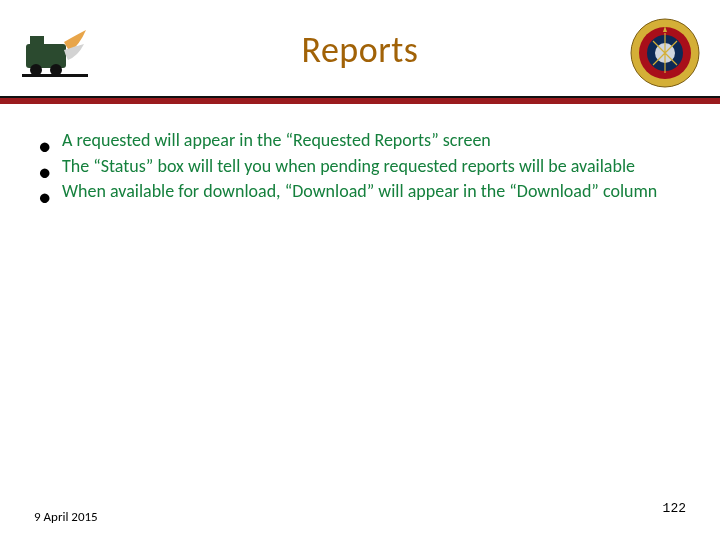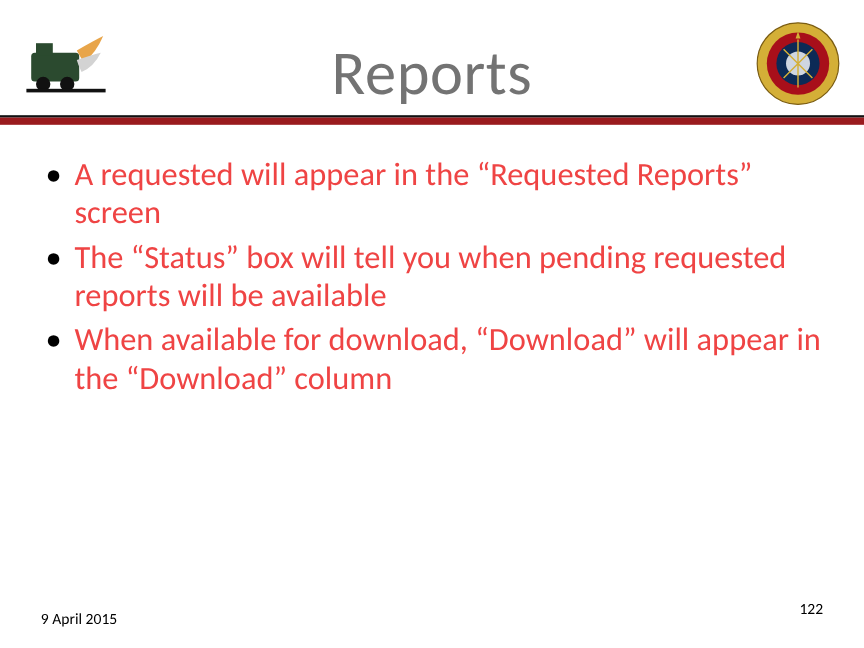--- a/index.html
+++ b/index.html
@@ -23,23 +23,23 @@
     position: relative;
     height: 100px;
     width: 100%;
   }
   .title {
     position: absolute;
     top: 28px;
     left: 0;
     width: 100%;
     text-align: center;
-    font-size: 52px;
+    font-size: 36px;
     font-weight: 400;
-    color: #737373;
+    color: #a16207;
     letter-spacing: 0.5px;
   }
   .logo-left {
     position: absolute;
     left: 20px;
     top: 26px;
     width: 70px;
     height: 55px;
   }
   .logo-right {
@@ -68,23 +68,23 @@
   .body {
     position: absolute;
     top: 130px;
     left: 34px;
     right: 34px;
   }
   .bullets {
     list-style: none;
     padding: 0;
     margin: 0;
-    font-size: 27px;
+    font-size: 18px;
     line-height: 1.2;
-    color: #ef4444;
+    color: #15803d;
   }
   .bullets li {
     position: relative;
     padding-left: 28px;
     margin-bottom: 4px;
   }
   .bullets li::before {
     content: "•";
     position: absolute;
     left: 4px;
@@ -98,20 +98,21 @@
     bottom: 16px;
     font-size: 13px;
     color: #000000;
   }
   .footer-page {
     position: absolute;
     right: 34px;
     bottom: 24px;
     font-size: 13px;
     color: #000;
+    font-family: Liberation Mono, monospace;
   }
 </style>
 </head>
 <body>
 
 <div class="slide">
 
   <div class="header">
     <div class="logo-left">
       <svg viewBox="0 0 70 55" width="70" height="55">

